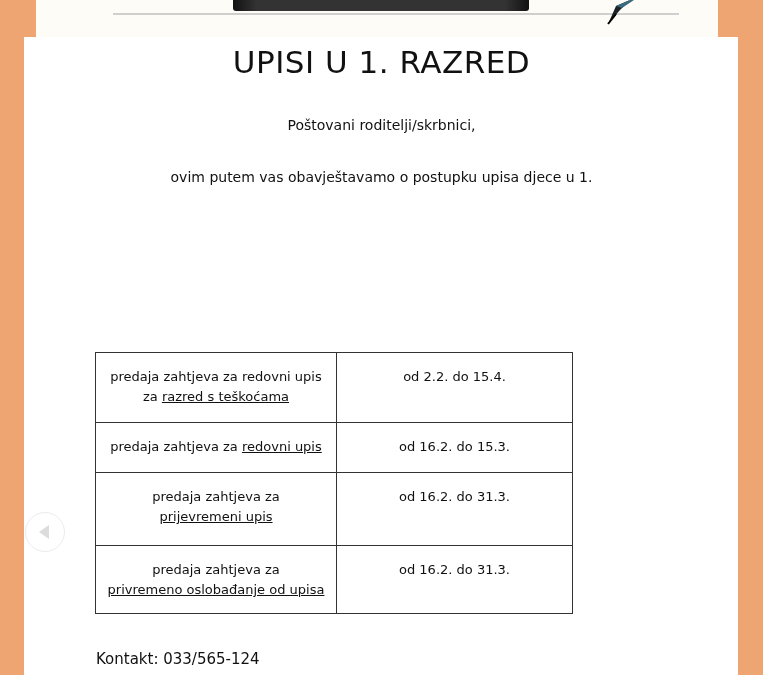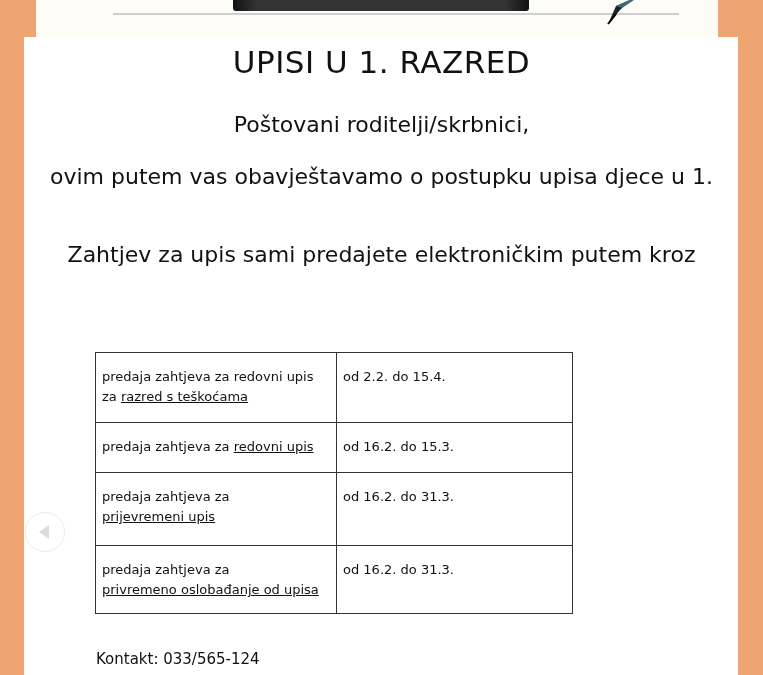--- a/index.html
+++ b/index.html
@@ -25,32 +25,32 @@
   .sheet {
     position: absolute; left: 24px; top: 37px; width: 714px; height: 650px;
     background: #ffffff;
   }
   .title {
     position: absolute; left: 0; right: 0; top: 44px; text-align: center;
     font-size: 31px; letter-spacing: 0.5px; font-weight: normal;
   }
   .para {
     position: absolute; left: 0; right: 0; text-align: center;
-    font-size: 22px; line-height: 30px;
+    font-size: 14px; line-height: 30px;
   }
   .p-greeting { top: 110px; }
   .p-intro { top: 162px; }
   .p-apply { top: 240px; }
   .para b { font-weight: bold; }
   table.schedule {
     position: absolute; left: 95px; top: 352px; width: 478px;
     border-collapse: collapse; font-size: 13px;
   }
   table.schedule td {
-    border: 1.5px solid #333; vertical-align: top; text-align: left;
+    border: 1.5px solid #333; vertical-align: top; text-align: center;
     padding: 14px 6px 0 6px; line-height: 20px; margin-top: 36px;
   }
   table.schedule td.c1 { width: 228px; }
   table.schedule tr.r1 td { height: 55px; }
   table.schedule tr.r2 td { height: 35px; }
   table.schedule tr.r3 td { height: 58px; }
   table.schedule tr.r4 td { height: 53px; }
   .u { text-decoration: underline; }
   .contact {
     position: absolute; left: 96px; top: 650px; font-size: 15px;
@@ -83,21 +83,20 @@
 
 <div class="title">UPISI U 1. RAZRED</div>
 
 <div class="para p-greeting">Poštovani roditelji/skrbnici,</div>
 
 <div class="para p-intro">
   <div>ovim putem vas obavještavamo o postupku upisa djece u 1.</div>
 </div>
 
 <div class="para p-apply">
-  <div>Zahtjev za upis sami predajete elektroničkim putem kroz</div>
 </div>
 
 <table class="schedule">
   <tbody>
       <tr class="r1">
     <td class="c1">
       <div>predaja zahtjeva za redovni upis</div>
       <div><span>za </span><span class="u">razred s teškoćama</span></div>
     </td>
     <td>od 2.2. do 15.4.</td>

